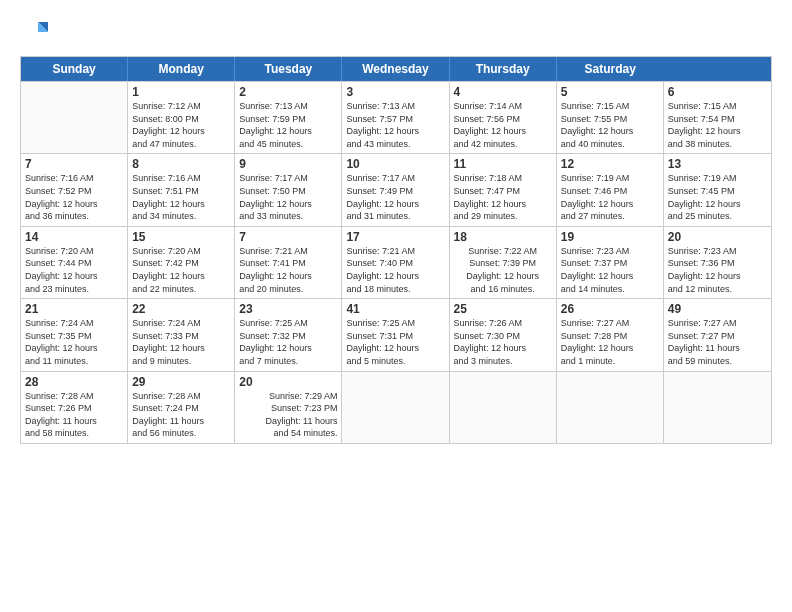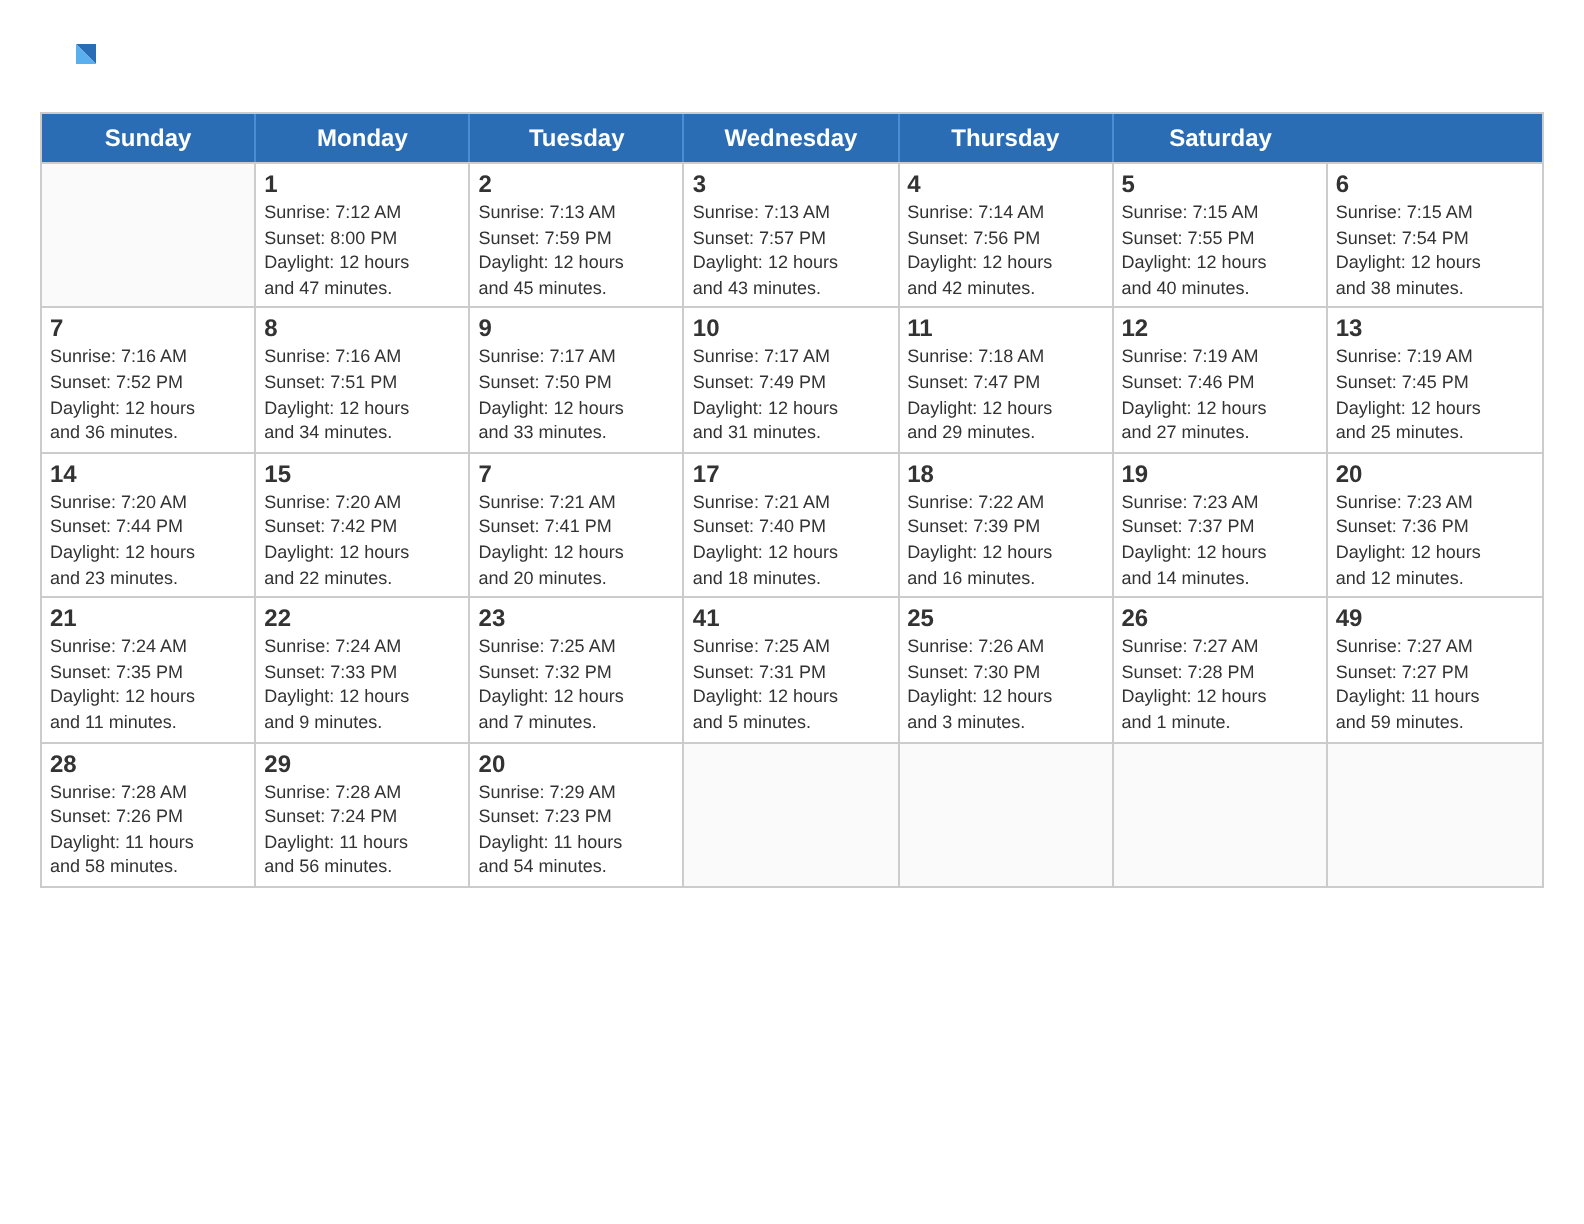--- a/index.html
+++ b/index.html
@@ -270,21 +270,21 @@
           </div>
           <div class="cal-cell">
             <div class="day-num">17</div>
             <div class="day-info" style="white-space: pre-line;">Sunrise: 7:21 AM
 Sunset: 7:40 PM
 Daylight: 12 hours
 and 18 minutes.</div>
           </div>
           <div class="cal-cell">
             <div class="day-num">18</div>
-            <div class="day-info" style="white-space: pre-line;">Sunrise: 7:22 AM
+            <div class="day-info" style="white-space: pre-line; text-align: center;">Sunrise: 7:22 AM
 Sunset: 7:39 PM
 Daylight: 12 hours
 and 16 minutes.</div>
           </div>
           <div class="cal-cell">
             <div class="day-num">19</div>
             <div class="day-info" style="white-space: pre-line;">Sunrise: 7:23 AM
 Sunset: 7:37 PM
 Daylight: 12 hours
 and 14 minutes.</div>
@@ -358,21 +358,21 @@
           </div>
           <div class="cal-cell">
             <div class="day-num">29</div>
             <div class="day-info" style="white-space: pre-line;">Sunrise: 7:28 AM
 Sunset: 7:24 PM
 Daylight: 11 hours
 and 56 minutes.</div>
           </div>
           <div class="cal-cell">
             <div class="day-num">20</div>
-            <div class="day-info" style="white-space: pre-line;">Sunrise: 7:29 AM
+            <div class="day-info" style="white-space: pre-line; text-align: right;">Sunrise: 7:29 AM
 Sunset: 7:23 PM
 Daylight: 11 hours
 and 54 minutes.</div>
           </div>
           <div class="cal-cell empty"></div>
           <div class="cal-cell empty"></div>
           <div class="cal-cell empty"></div>
           <div class="cal-cell empty"></div>
         </div>
       </div>

